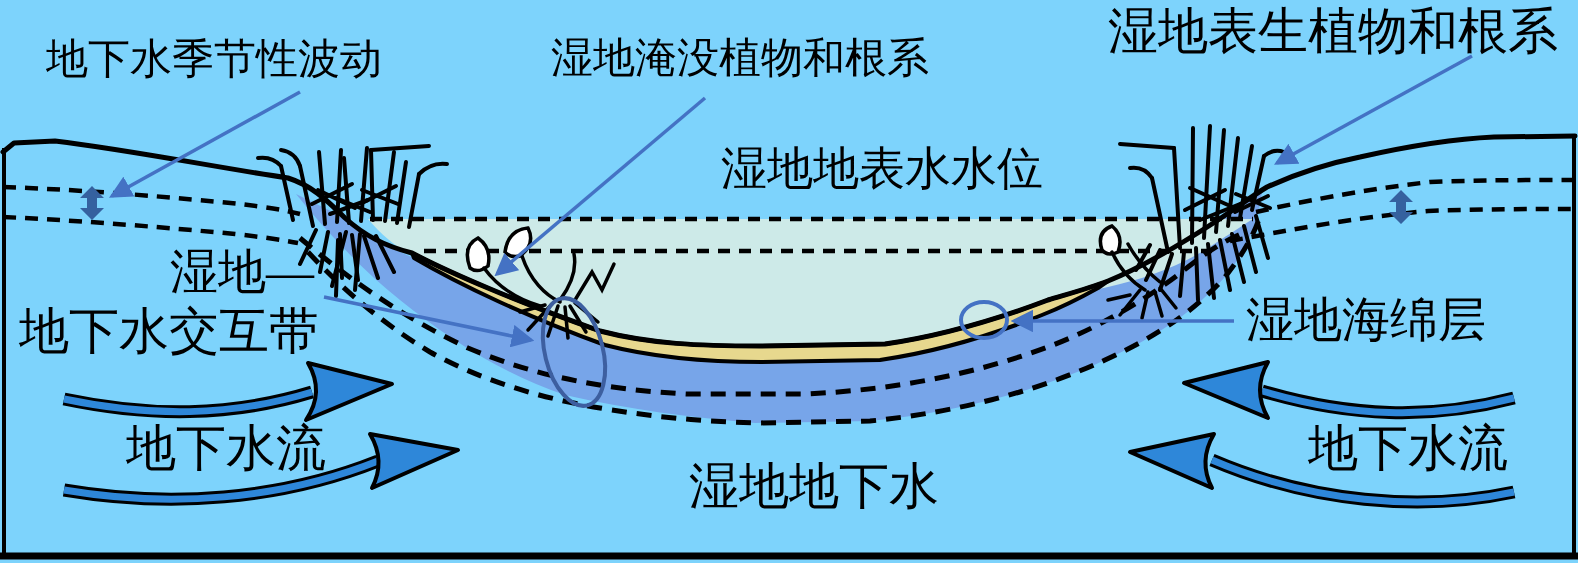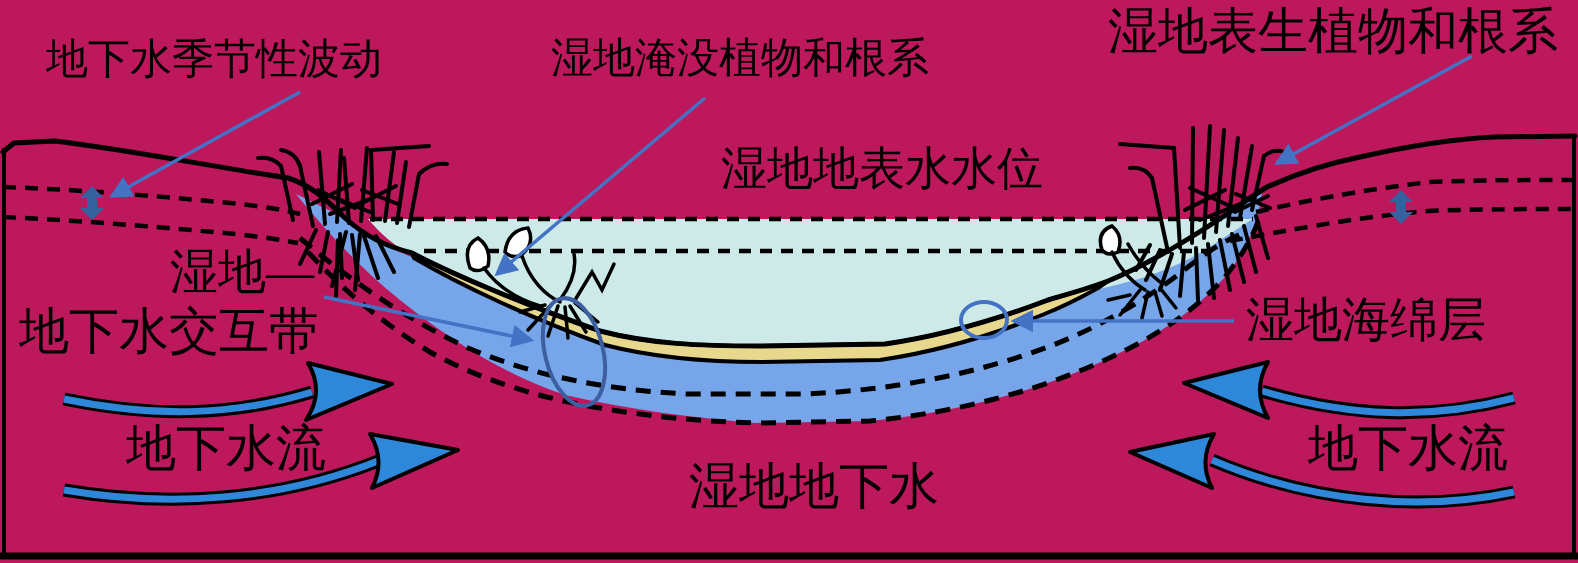--- a/index.html
+++ b/index.html
@@ -1,16 +1,16 @@
 <!DOCTYPE html>
 <html><head>
 <meta charset="utf-8">
 <style>
   html,body{margin:0;padding:0;background:#ffffff;}
-  #stage{position:relative;width:1578px;height:563px;background:#be185d;overflow:hidden;
+  #stage{position:relative;width:1578px;height:563px;background:#7dd3fc;overflow:hidden;
          font-family:"Liberation Serif","DejaVu Serif",serif;}
   svg{position:absolute;left:0;top:0;}
   text{fill:#000;font-family:"Liberation Serif","DejaVu Serif",serif;}
   .lbl{font-weight:normal;}
 </style>
 </head>
 <body>
 
 <div id="stage">
 <svg width="1578" height="563" viewBox="0 0 1578 563">

